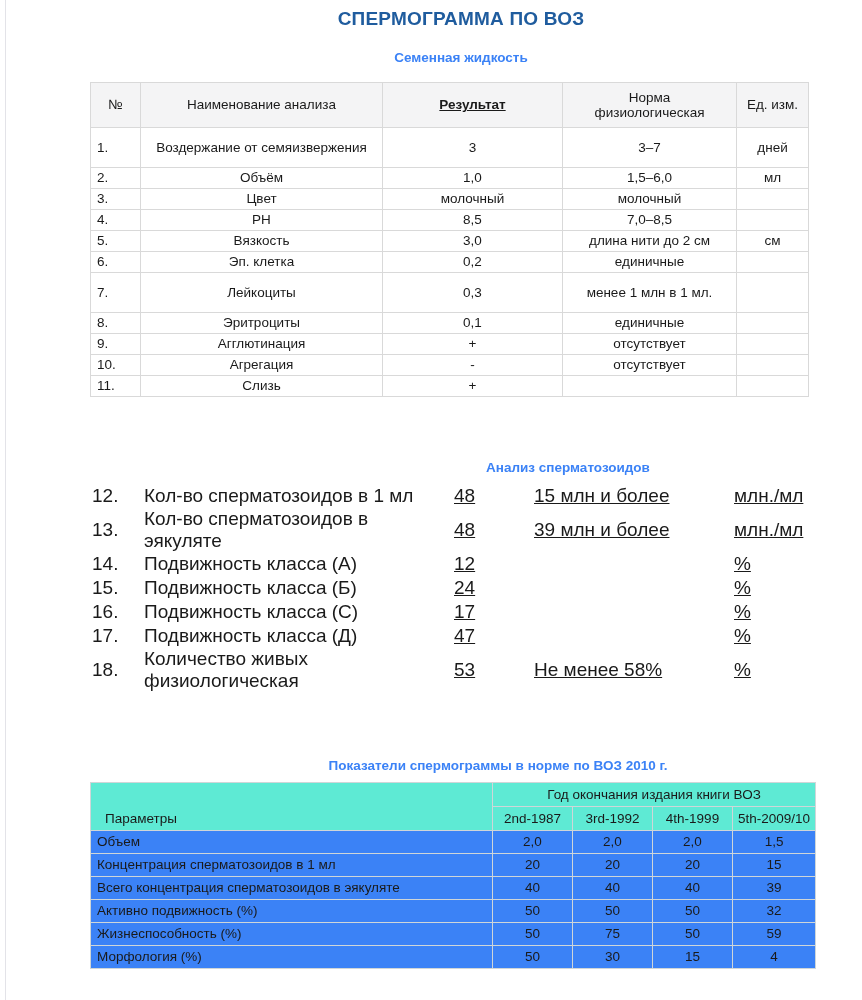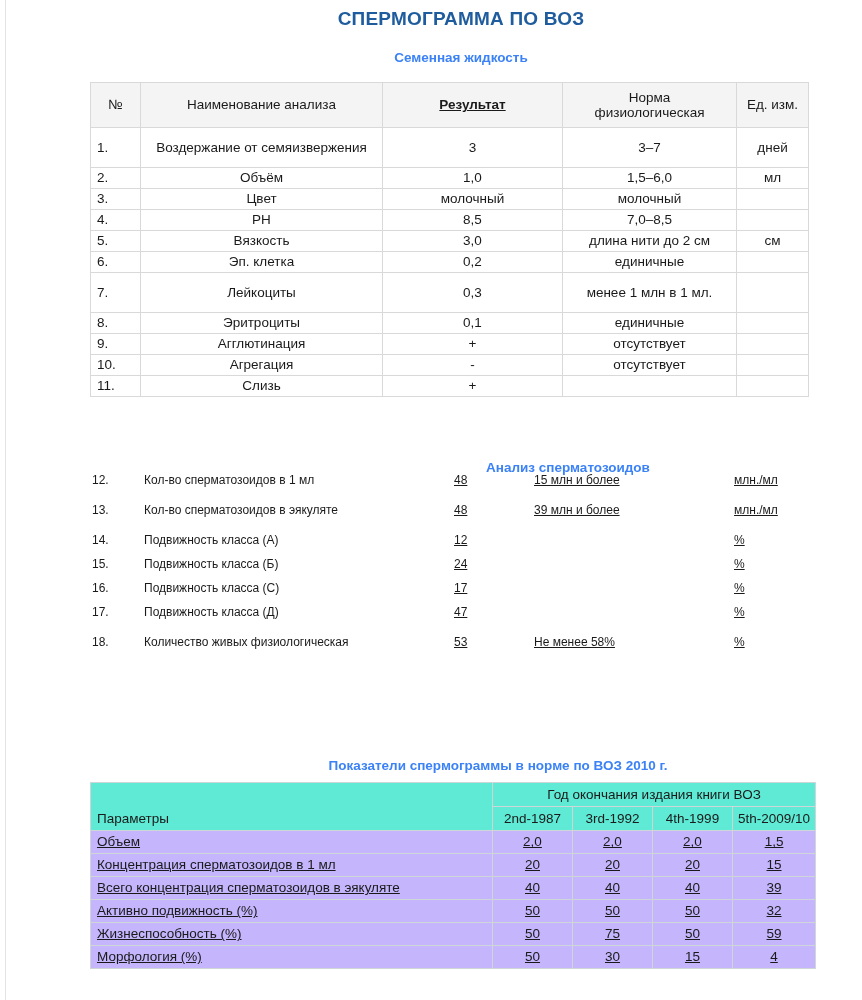--- a/index.html
+++ b/index.html
@@ -92,24 +92,24 @@
     text-align: left;
     padding-left: 6px;
   }
   .r-tall { height: 40px; }
   .r-norm { height: 21px; }
 
   
   #tbl-sperm {
     position: absolute;
     left: 60px;
-    top: 469px;
+    top: 484px;
     width: 760px;
     border-collapse: collapse;
-    font-size: 12px;
+    font-size: 19px;
     table-layout: fixed;
   }
   #tbl-sperm td {
     border: 0;
     padding: 0 4px;
     line-height: 1.15;
     vertical-align: middle;
     text-align: left;
   }
   #tbl-sperm td.num {
@@ -132,29 +132,28 @@
     border: 1px solid #cfd6d8;
     font-size: 13.5px;
   }
   #tbl-who thead th {
     background: #5eead4;
     text-align: center;
     height: 23px;
   }
   #tbl-who thead th.param {
     text-align: left;
-    padding-left: 6px;
+    padding-left: 14px;
     vertical-align: bottom;
     padding-bottom: 4px;
   }
   #tbl-who tbody td {
-    background: #c4b5fd;
+    background: #3b82f6;
     text-align: center;
     height: 22px;
-    text-decoration: underline;
   }
   #tbl-who tbody td.param {
     text-align: left;
     padding-left: 6px;
   }
 </style>
 </head>
 <body>
 
 <div class="page-edge"></div>

